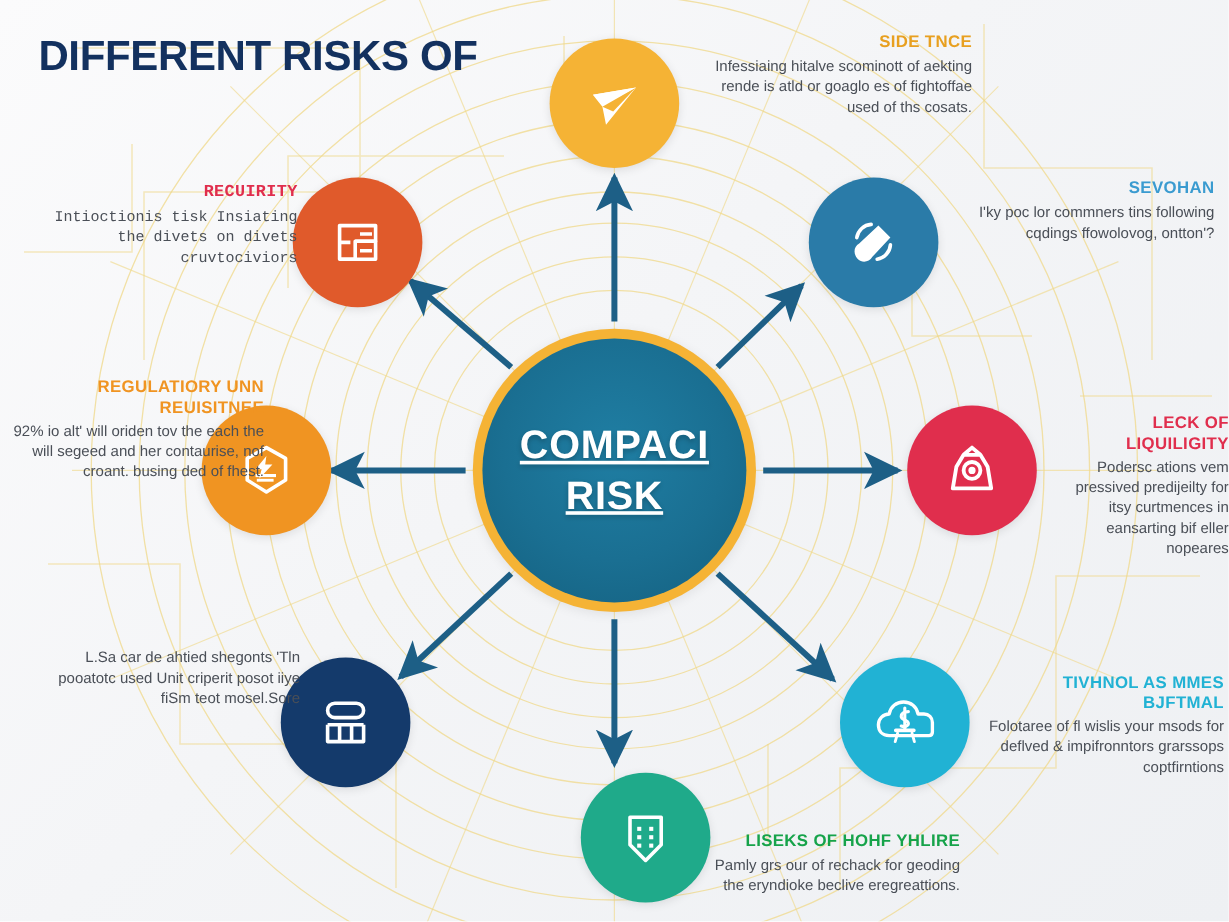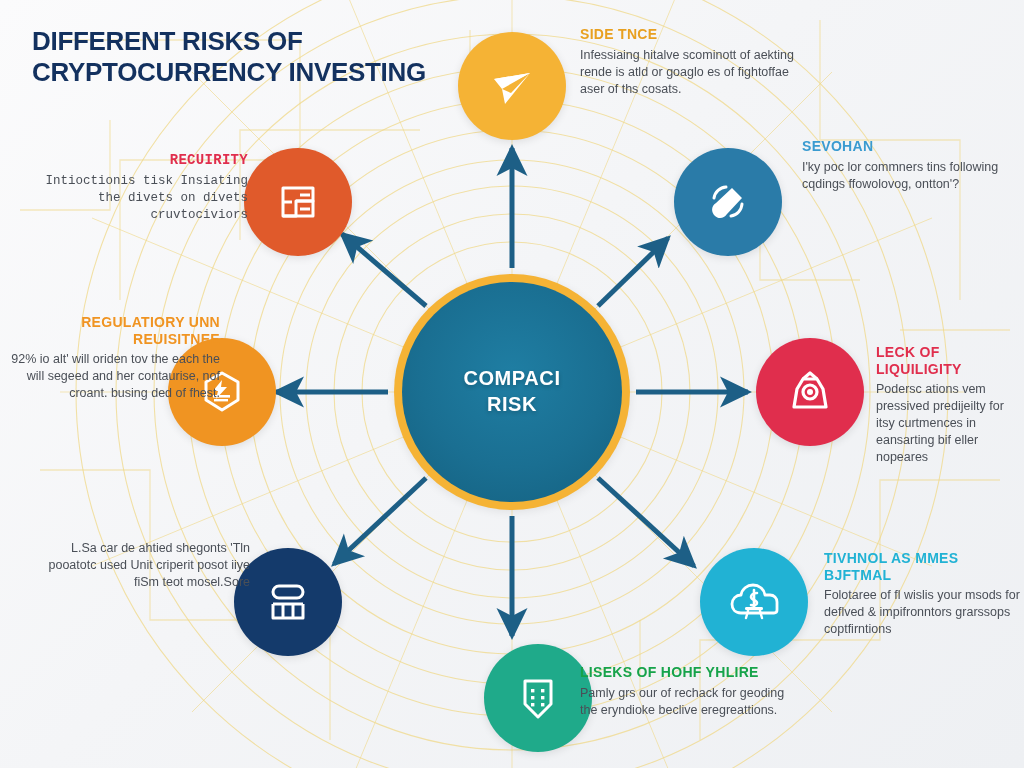--- a/index.html
+++ b/index.html
@@ -26,21 +26,21 @@
 
   
   #title {
     position: absolute;
     left: 32px;
     top: 26px;
     z-index: 6;
     width: 430px;
     font-family: "Liberation Sans", sans-serif;
     font-weight: bold;
-    font-size: 26px;
+    font-size: 35px;
     line-height: 1.18;
     letter-spacing: -0.3px;
     color: #13315f;
     text-transform: uppercase;
   }
 
   
   #arrows {
     position: absolute;
     inset: 0;
@@ -70,25 +70,26 @@
     background: radial-gradient(circle at 50% 42%, #1f7ea3 0%, #1a6f92 55%, #14607f 100%);
     display: flex;
     flex-direction: column;
     align-items: center;
     justify-content: center;
     text-align: center;
   }
   .hub-line {
     color: #ffffff;
     font-weight: bold;
-    font-size: 20px;
+    font-size: 33px;
     letter-spacing: 0.6px;
     line-height: 1.28;
     text-transform: uppercase;
     text-shadow: 0 2px 4px rgba(0,0,0,0.22);
+    text-decoration: underline;
   }
 
   
   .node {
     position: absolute;
     border-radius: 50%;
     z-index: 4;
     display: flex;
     align-items: center;
     justify-content: center;
@@ -108,21 +109,21 @@
     letter-spacing: 0.3px;
     text-transform: uppercase;
     margin-bottom: 4px;
   }
   .txt .bd {
     font-size: 12.5px;
     line-height: 1.36;
     color: #4a4f57;
   }
   .txt.r { text-align: right; }
-  .txt.l { text-align: left; }
+  .txt.l { text-align: right; }
 </style>
 </head>
 <body>
 
 <div id="canvas">
 
   <svg id="bg-web" viewBox="0 0 1024 768" width="1024" height="768">
     <g stroke="#f0d98a" fill="none" stroke-width="1.1" opacity="0.75">
       <circle cx="512" cy="392" r="150"></circle>
       <circle cx="512" cy="392" r="178"></circle>
@@ -162,21 +163,20 @@
       <path d="M640 700 L640 620"></path>
       <path d="M900 330 L1010 330"></path>
       <path d="M20 210 L110 210 L110 120"></path>
       <path d="M470 30 L470 110 L560 110"></path>
       <path d="M760 200 L760 280 L860 280"></path>
     </g>
   </svg>
 
   <div id="title">
     <div>DIFFERENT RISKS OF</div>
-    <div>CRYPTOCURRENCY INVESTING</div>
   </div>
 
   <svg id="arrows" viewBox="0 0 1024 768" width="1024" height="768">
     <defs>
       <marker id="ah" markerWidth="7" markerHeight="7" refX="5.6" refY="3.5" orient="auto" markerUnits="strokeWidth">
         <path d="M0,0.4 L6.4,3.5 L0,6.6 L1.6,3.5 z" fill="#1d5f86"></path>
       </marker>
     </defs>
     <g stroke="#1d5f86" stroke-width="5" fill="none" marker-end="url(#ah)">
       <line x1="512" y1="268" x2="512" y2="148"></line>
@@ -199,31 +199,31 @@
 
   <div class="node" style="left:458px; top:32px; width:108px; height:108px; background:#f5b335;">
     <svg width="54" height="54" viewBox="0 0 54 54">
       <path d="M9 20 L45 14 L20 45 L17 30 Z" fill="#ffffff"></path>
       <path d="M17 30 L45 14 L26 34 Z" fill="#f5b335"></path>
       <path d="M9 20 L45 14 L26 24 Z" fill="#ffffff"></path>
     </svg>
   </div>
   <div class="txt l" style="left:580px; top:26px; width:230px;">
     <div class="hd" style="color:#e8a020;">SIDE TNCE</div>
-    <div class="bd">Infessiaing hitalve scominott of aekting rende is atld or goaglo es of fightoffae aser of ths cosats.</div>
+    <div class="bd">Infessiaing hitalve scominott of aekting rende is atld or goaglo es of fightoffae used of ths cosats.</div>
   </div>
 
   <div class="node" style="left:674px; top:148px; width:108px; height:108px; background:#2a7ba8;">
     <svg width="52" height="52" viewBox="0 0 52 52">
       <path d="M13 40 C9 36 9 30 14 27 L30 12 L40 22 L25 38 C22 43 16 43 13 40 Z" fill="#ffffff"></path>
       <path d="M12 22 A13 13 0 0 1 24 11" stroke="#ffffff" stroke-width="3" fill="none" stroke-linecap="round"></path>
       <path d="M40 28 A13 13 0 0 1 29 40" stroke="#ffffff" stroke-width="3" fill="none" stroke-linecap="round"></path>
     </svg>
   </div>
-  <div class="txt l" style="left:802px; top:138px; width:210px;">
+  <div class="txt l" style="left:802px; top:148px; width:210px;">
     <div class="hd" style="color:#3a9bd0;">SEVOHAN</div>
     <div class="bd">I'ky poc lor commners tins following cqdings ffowolovog, ontton'?</div>
   </div>
 
   <div class="node" style="left:756px; top:338px; width:108px; height:108px; background:#e02e4d;">
     <svg width="54" height="54" viewBox="0 0 54 54">
       <path d="M11 42 L14 24 L20 14 L34 14 L40 24 L43 42 Z" fill="none" stroke="#ffffff" stroke-width="3.2" stroke-linejoin="round"></path>
       <path d="M20 14 L27 8 L34 14" fill="none" stroke="#ffffff" stroke-width="3.2" stroke-linejoin="round"></path>
       <circle cx="27" cy="27" r="7" fill="none" stroke="#ffffff" stroke-width="3.2"></circle>
       <circle cx="27" cy="27" r="3" fill="#ffffff"></circle>
@@ -237,39 +237,39 @@
   <div class="node" style="left:700px; top:548px; width:108px; height:108px; background:#21b2d4;">
     <svg width="56" height="56" viewBox="0 0 56 56">
       <path d="M15 39 C9 39 6 35 6 30 C6 25 10 21 15 21 C16 15 21 11 27 11 C33 11 38 15 39 21 L44 21 C48 21 51 24 51 28 L51 36 C51 38 50 39 48 39 Z" fill="none" stroke="#ffffff" stroke-width="2.8" stroke-linejoin="round"></path>
       <path d="M31 19 C27 19 25 21 25 23 C25 26 31 26 31 29 C31 31 28 32 25 31" fill="none" stroke="#ffffff" stroke-width="2.6" stroke-linecap="round"></path>
       <line x1="28" y1="16" x2="28" y2="34" stroke="#ffffff" stroke-width="2.6" stroke-linecap="round"></line>
       <rect x="19" y="33" width="18" height="3.2" rx="1.4" fill="#ffffff"></rect>
       <path d="M22 37 L20 44 M34 37 L36 44" stroke="#ffffff" stroke-width="2.4" stroke-linecap="round"></path>
     </svg>
   </div>
   <div class="txt l" style="left:824px; top:550px; width:196px;">
-    <div class="hd" style="color:#21b2d4;">TIVHNOL AS MMES BJFTMAL</div>
+    <div class="hd" style="color:#21b2d4;margin-top:10px;">TIVHNOL AS MMES BJFTMAL</div>
     <div class="bd">Folotaree of fl wislis your msods for deflved &amp; impifronntors grarssops coptfirntions</div>
   </div>
 
   <div class="node" style="left:484px; top:644px; width:108px; height:108px; background:#1faa8a;">
     <svg width="50" height="50" viewBox="0 0 50 50">
       <path d="M12 8 L38 8 L38 31 L25 44 L12 31 Z" fill="none" stroke="#ffffff" stroke-width="3" stroke-linejoin="round"></path>
       <g fill="#ffffff">
         <rect x="18" y="16" width="3.4" height="3.4"></rect>
         <rect x="28" y="16" width="3.4" height="3.4"></rect>
         <rect x="18" y="23" width="3.4" height="3.4"></rect>
         <rect x="28" y="23" width="3.4" height="3.4"></rect>
         <rect x="18" y="30" width="3.4" height="3.4"></rect>
         <rect x="28" y="30" width="3.4" height="3.4"></rect>
       </g>
     </svg>
   </div>
   <div class="txt l" style="left:580px; top:664px; width:220px;">
-    <div class="hd" style="color:#16a34a;">LISEKS OF HOHF YHLIRE</div>
+    <div class="hd" style="color:#16a34a;margin-top:28px;">LISEKS OF HOHF YHLIRE</div>
     <div class="bd">Pamly grs our of rechack for geoding the eryndioke beclive eregreattions.</div>
   </div>
 
   <div class="node" style="left:234px; top:548px; width:108px; height:108px; background:#143a6b;">
     <svg width="52" height="52" viewBox="0 0 52 52">
       <rect x="11" y="10" width="30" height="12" rx="6" fill="none" stroke="#ffffff" stroke-width="3"></rect>
       <path d="M11 28 L11 42 L41 42 L41 28" fill="none" stroke="#ffffff" stroke-width="3" stroke-linejoin="round"></path>
       <line x1="11" y1="28" x2="41" y2="28" stroke="#ffffff" stroke-width="3"></line>
       <line x1="21" y1="28" x2="21" y2="42" stroke="#ffffff" stroke-width="3"></line>
       <line x1="31" y1="28" x2="31" y2="42" stroke="#ffffff" stroke-width="3"></line>

